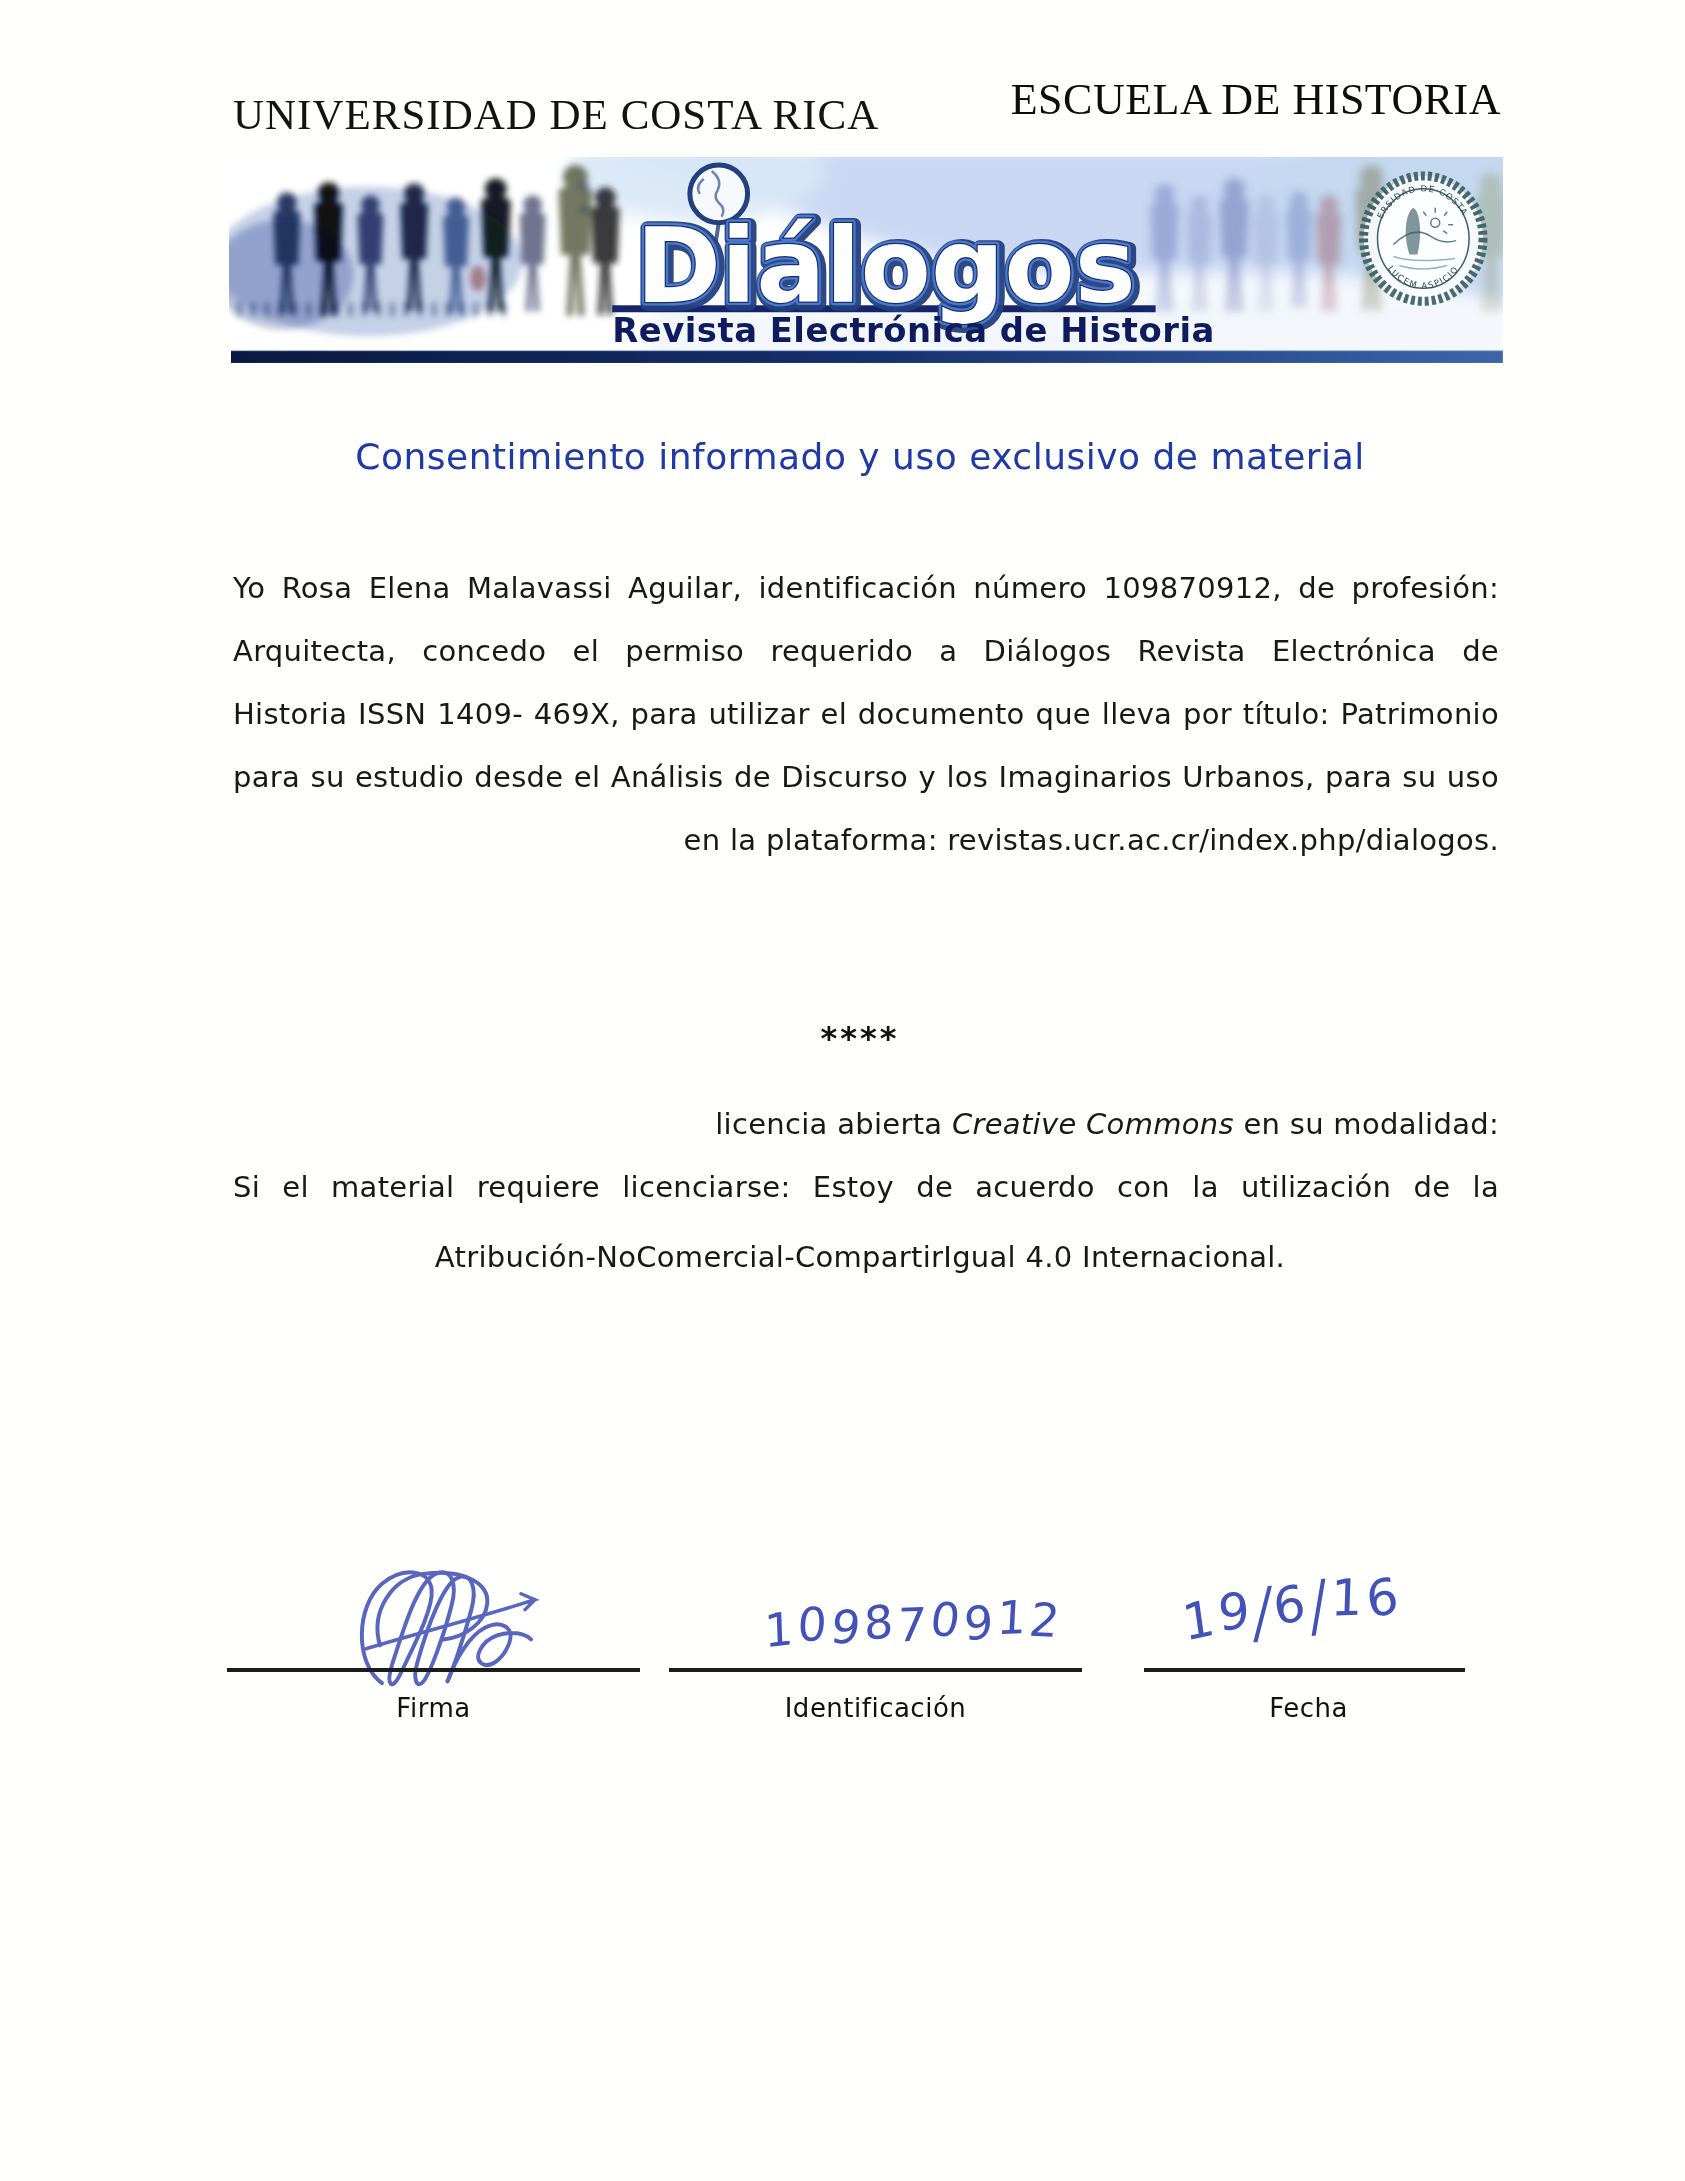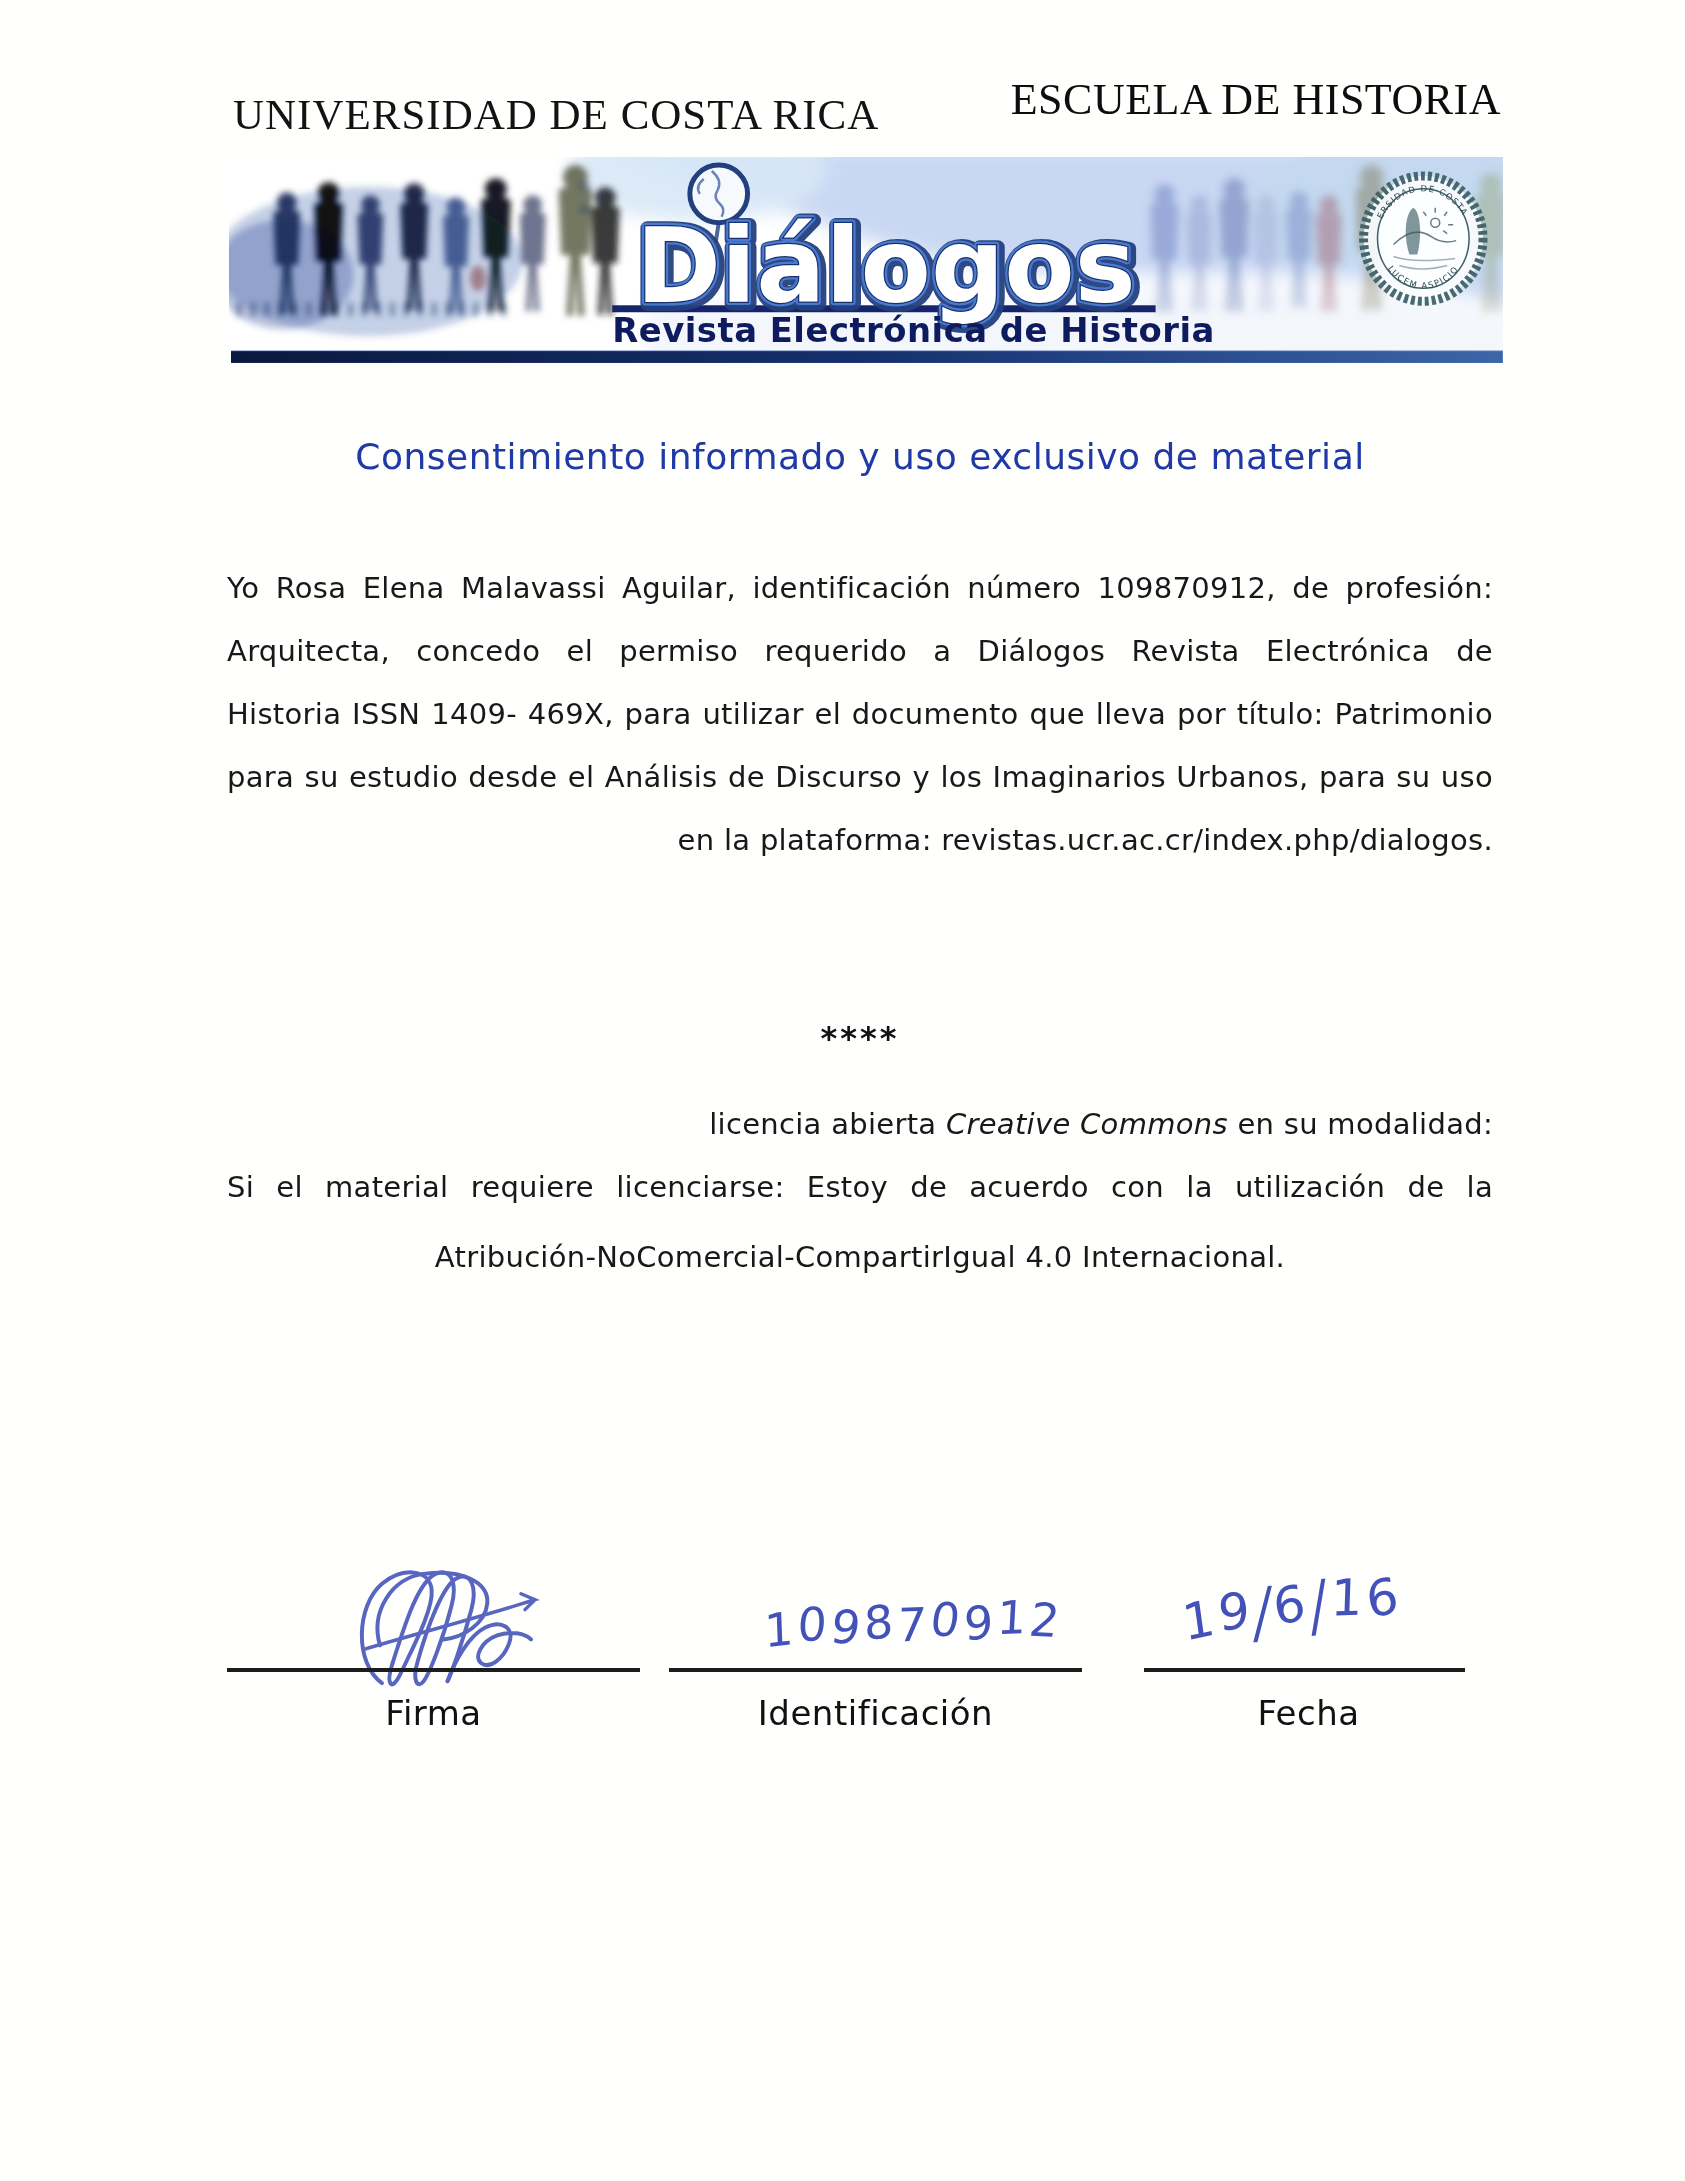--- a/index.html
+++ b/index.html
@@ -17,39 +17,39 @@
     font-family:"Liberation Serif", serif; font-weight:normal; font-size:44px; letter-spacing:0.5px; color:#0d0d0d;
   }
   
   .banner{position:absolute; left:229px; top:157px; width:1274px; height:206px;}
   
   .doc-title{
     position:absolute; left:227px; top:436px; width:1266px;
     text-align:center; font-size:36px; letter-spacing:0.5px; color:#1f39a6;
   }
   
-  .body-block{position:absolute; left:227px; width:1266px; font-size:29px; letter-spacing:0.3px; color:#181818;}
+  .body-block{position:absolute; left:233px; width:1266px; font-size:29px; letter-spacing:0.3px; color:#181818;}
   .b1{top:557px;} .b2{top:1093px;}
   .bline{height:63px; line-height:63px; white-space:nowrap;text-align:right;}
   .jline{text-align:justify; text-align-last:justify; white-space:normal;}
   .sep{
     position:absolute; left:227px; top:1019px; width:1266px; text-align:center;
     font-weight:bold; font-size:32px; letter-spacing:3px; color:#111;
   }
   .it{font-style:italic;}
   .license-line{
     position:absolute; left:227px; top:1240px; width:1266px; text-align:center;
     font-size:29px; letter-spacing:0.3px; color:#181818;
   }
   
   .rule{position:absolute; top:1668px; height:4px; background:#1c1c1c;}
   .rule-firma{left:227px; width:413px;}
   .rule-id{left:669px; width:413px;}
   .rule-fecha{left:1144px; width:321px;}
-  .sig-label{position:absolute; top:1693px; font-size:34px; letter-spacing:0.5px; color:#111; text-align:center;}
+  .sig-label{position:absolute; top:1693px; font-size:26px; letter-spacing:0.5px; color:#111; text-align:center;}
   .lab-firma{left:227px; width:413px;}
   .lab-id{left:669px; width:413px;}
   .lab-fecha{left:1148px; width:321px;}
   .sig-ink{position:absolute; left:350px; top:1554px;}
   .hw{
     position:absolute; color:#4352b8; font-size:46px; letter-spacing:4px;
     transform:rotate(-2deg) skewX(-5deg);
   }
   .hw-id{left:764px; top:1598px;}
   .hw-fecha{left:1182px; top:1580px; font-size:50px; transform:rotate(-7deg) skewX(-4deg);}

